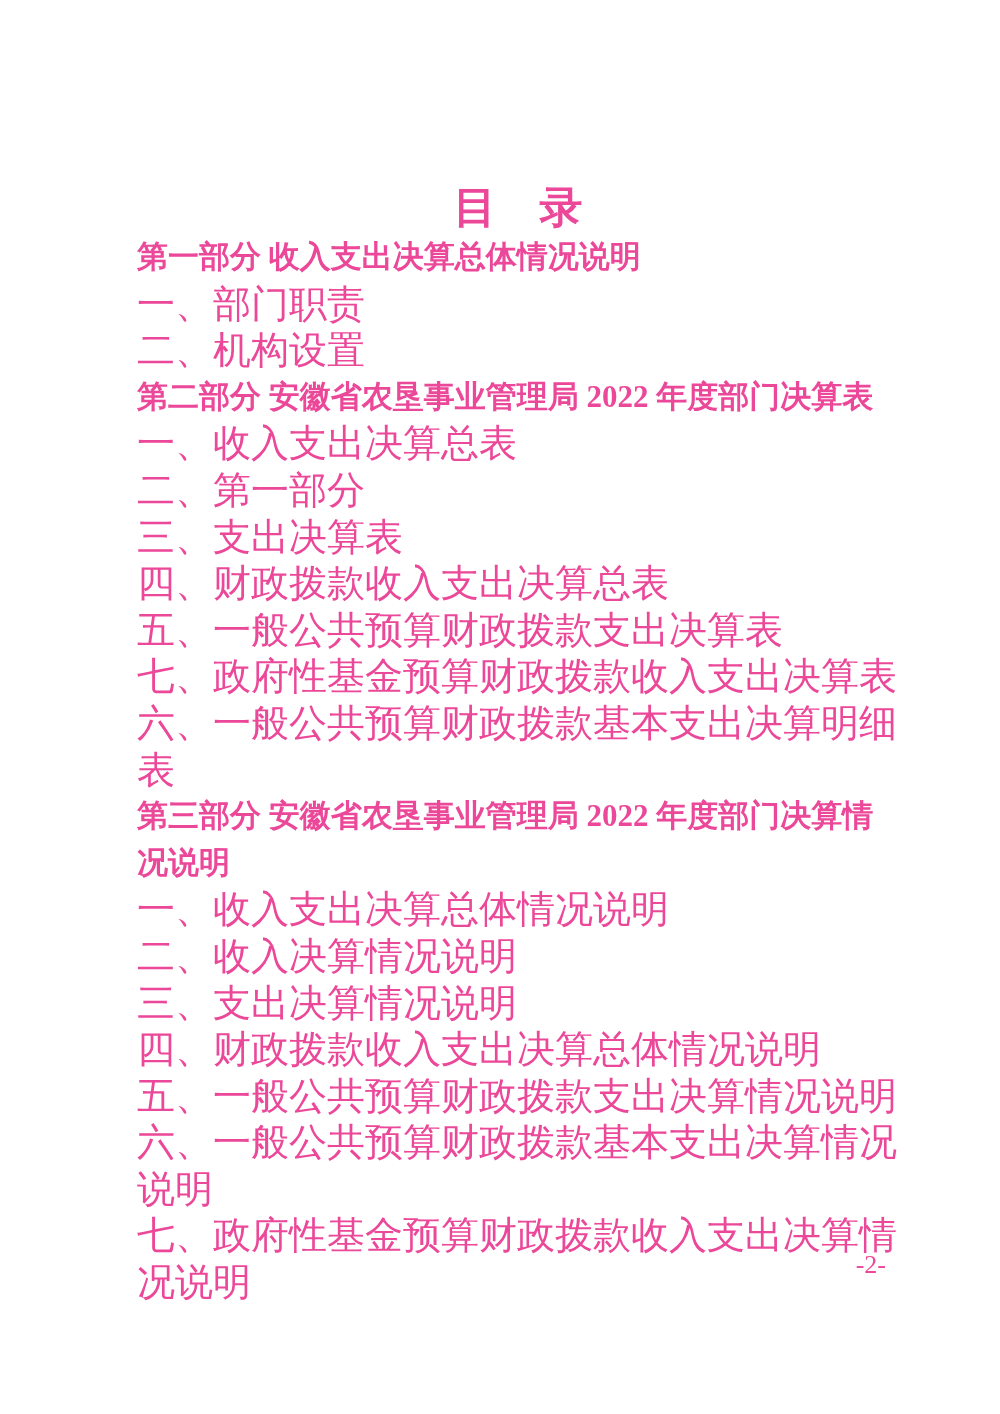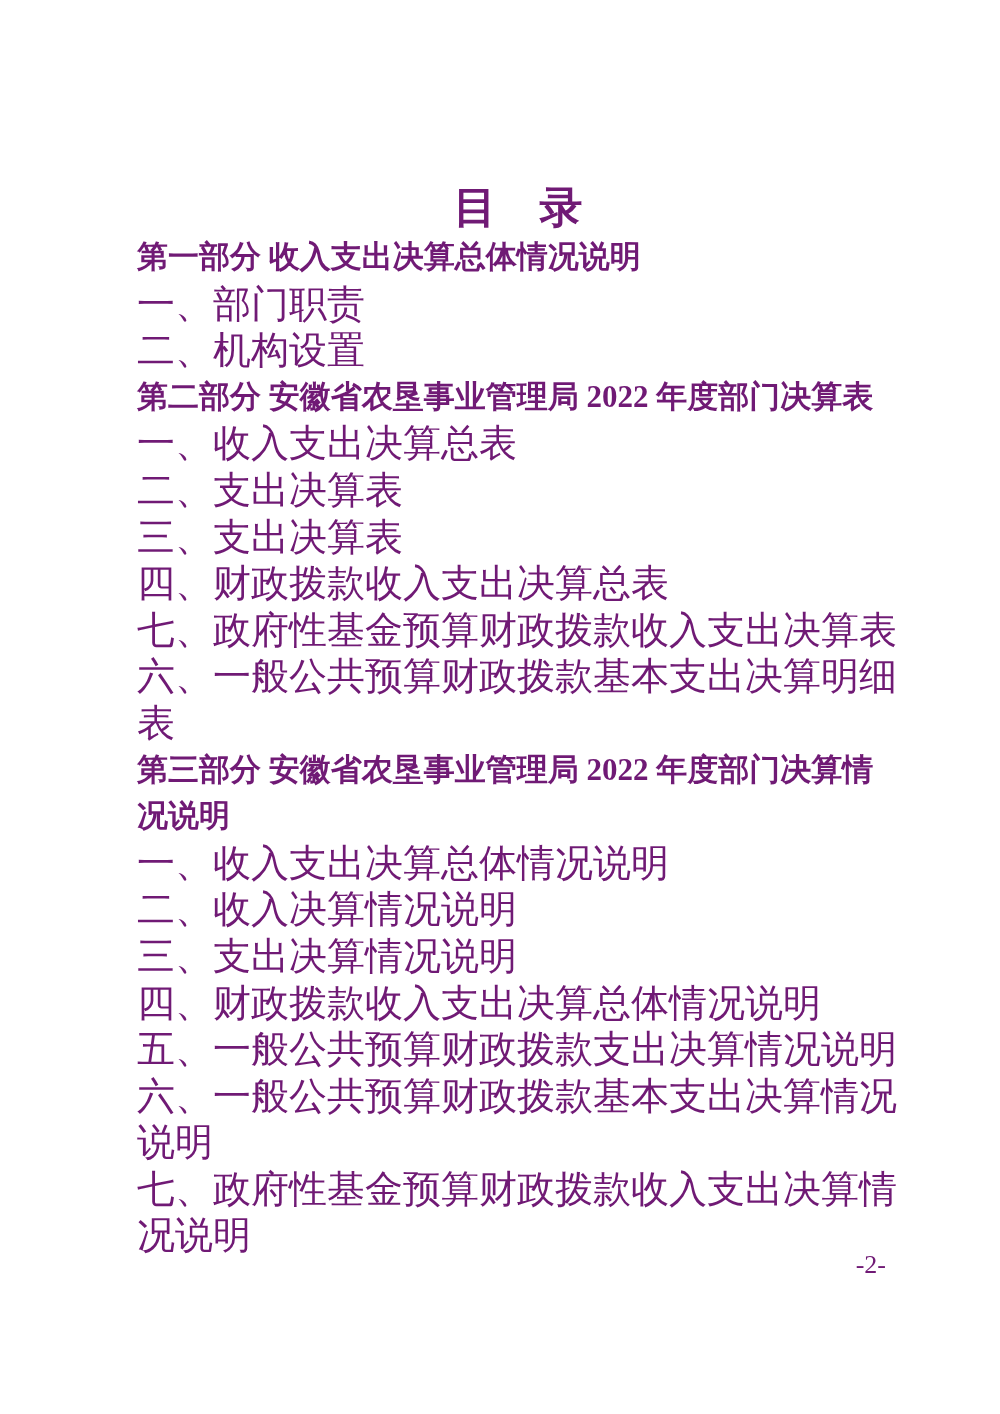--- a/index.html
+++ b/index.html
@@ -6,21 +6,21 @@
     margin: 0;
     padding: 0;
     background: #ffffff;
   }
   .page {
     position: relative;
     width: 1000px;
     height: 1414px;
     margin: 0 auto;
     background: #ffffff;
-    color: #701a75;
+    color: #ec4899;
     font-family: "Liberation Serif", "DejaVu Serif", serif;
     overflow: hidden;
   }
   .doc-title {
     position: absolute;
     top: 182px;
     left: 137px;
     width: 762px;
     margin: 0;
     text-align: center;
@@ -66,23 +66,24 @@
   <h1 class="doc-title">目　录</h1>
 
   <div class="toc">
 
     <div class="toc-heading">第一部分 收入支出决算总体情况说明</div>
     <div class="toc-item">一、部门职责</div>
     <div class="toc-item">二、机构设置</div>
 
     <div class="toc-heading">第二部分 安徽省农垦事业管理局 2022 年度部门决算表</div>
     <div class="toc-item">一、收入支出决算总表</div>
-    <div class="toc-item">二、支出决算表</div>
+    <div class="toc-item">二、第一部分</div>
     <div class="toc-item">三、支出决算表</div>
     <div class="toc-item">四、财政拨款收入支出决算总表</div>
+    <div class="toc-item">五、一般公共预算财政拨款支出决算表</div>
     <div class="toc-item">七、政府性基金预算财政拨款收入支出决算表</div>
     <div class="toc-item">六、一般公共预算财政拨款基本支出决算明细表</div>
 
     <div class="toc-heading">第三部分 安徽省农垦事业管理局 2022 年度部门决算情况说明</div>
     <div class="toc-item">一、收入支出决算总体情况说明</div>
     <div class="toc-item">二、收入决算情况说明</div>
     <div class="toc-item">三、支出决算情况说明</div>
     <div class="toc-item">四、财政拨款收入支出决算总体情况说明</div>
     <div class="toc-item">五、一般公共预算财政拨款支出决算情况说明</div>
     <div class="toc-item">六、一般公共预算财政拨款基本支出决算情况说明</div>

